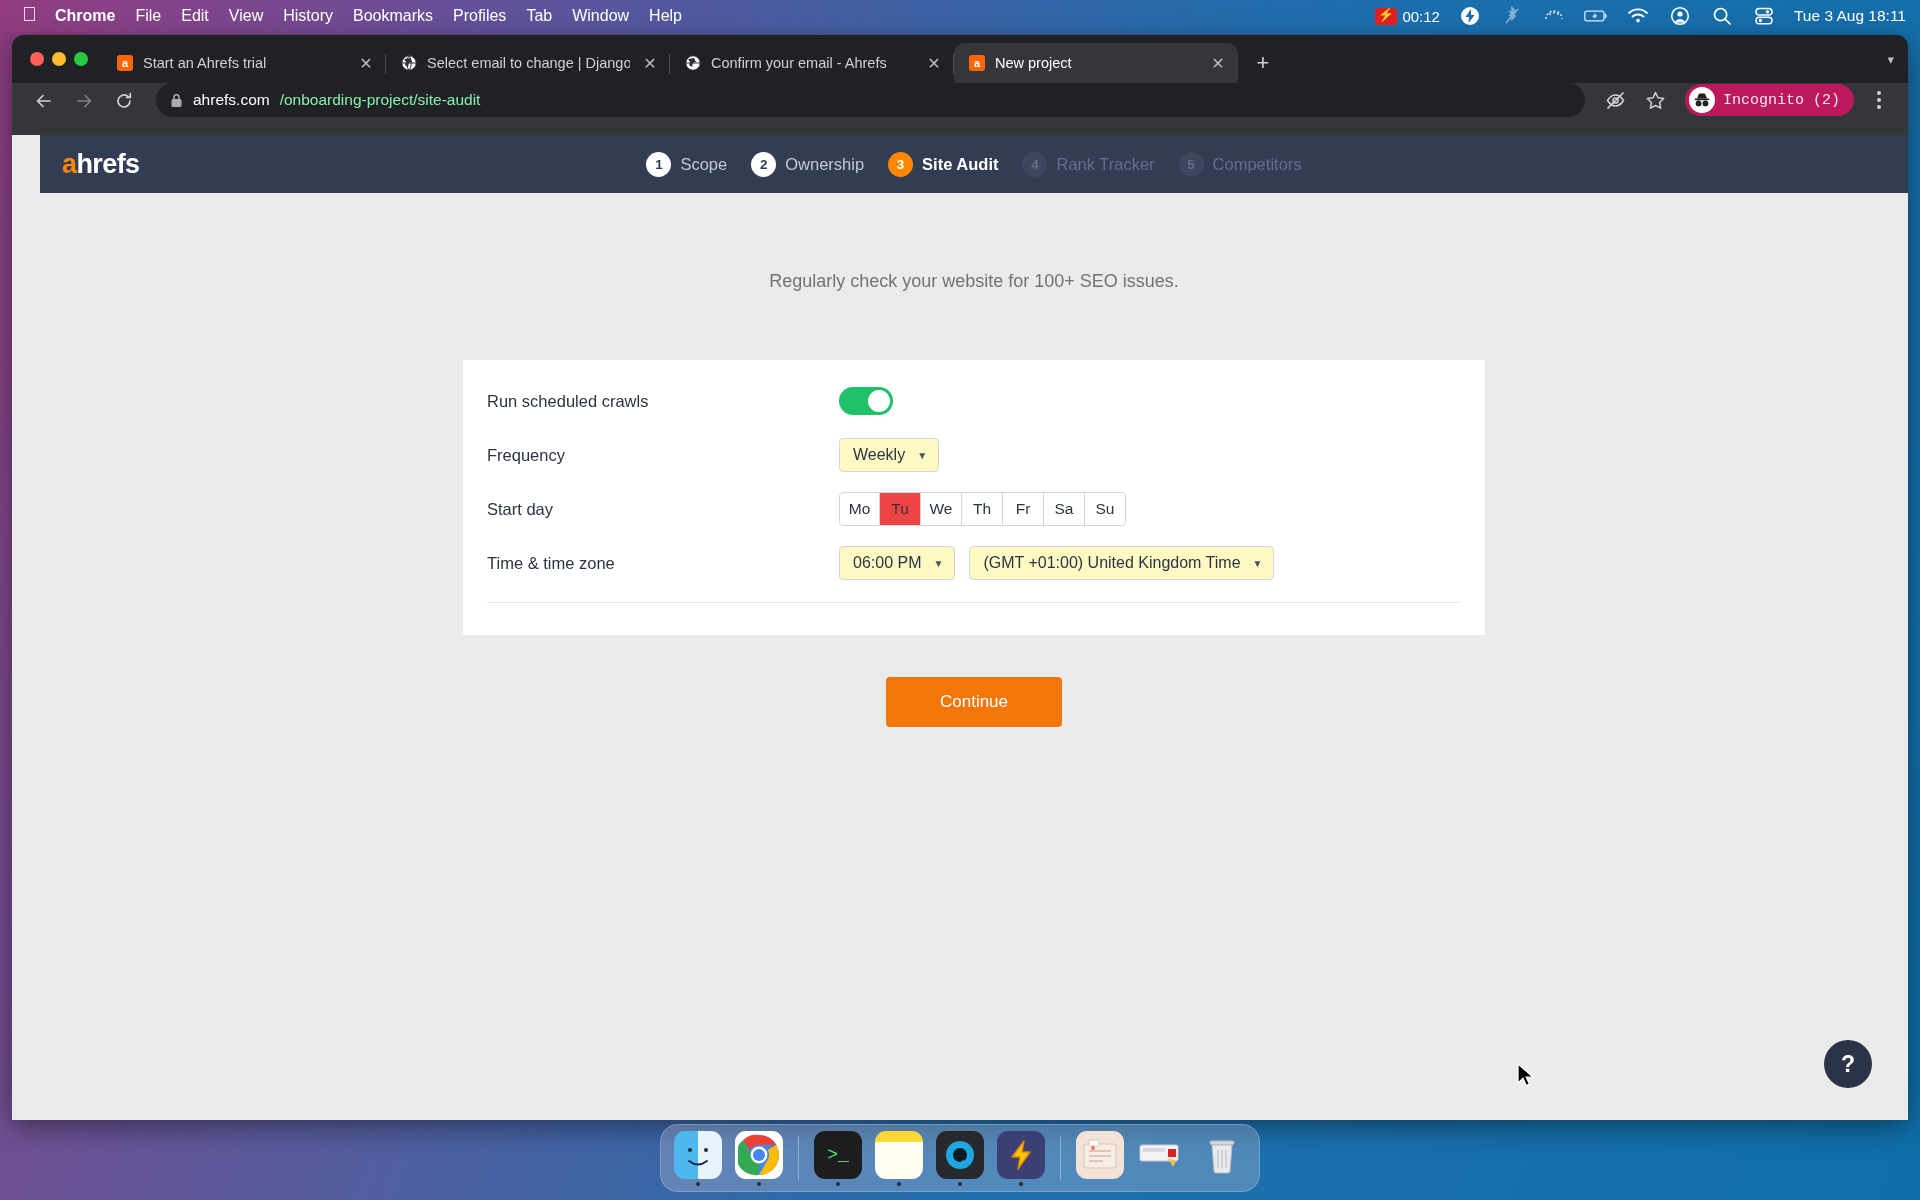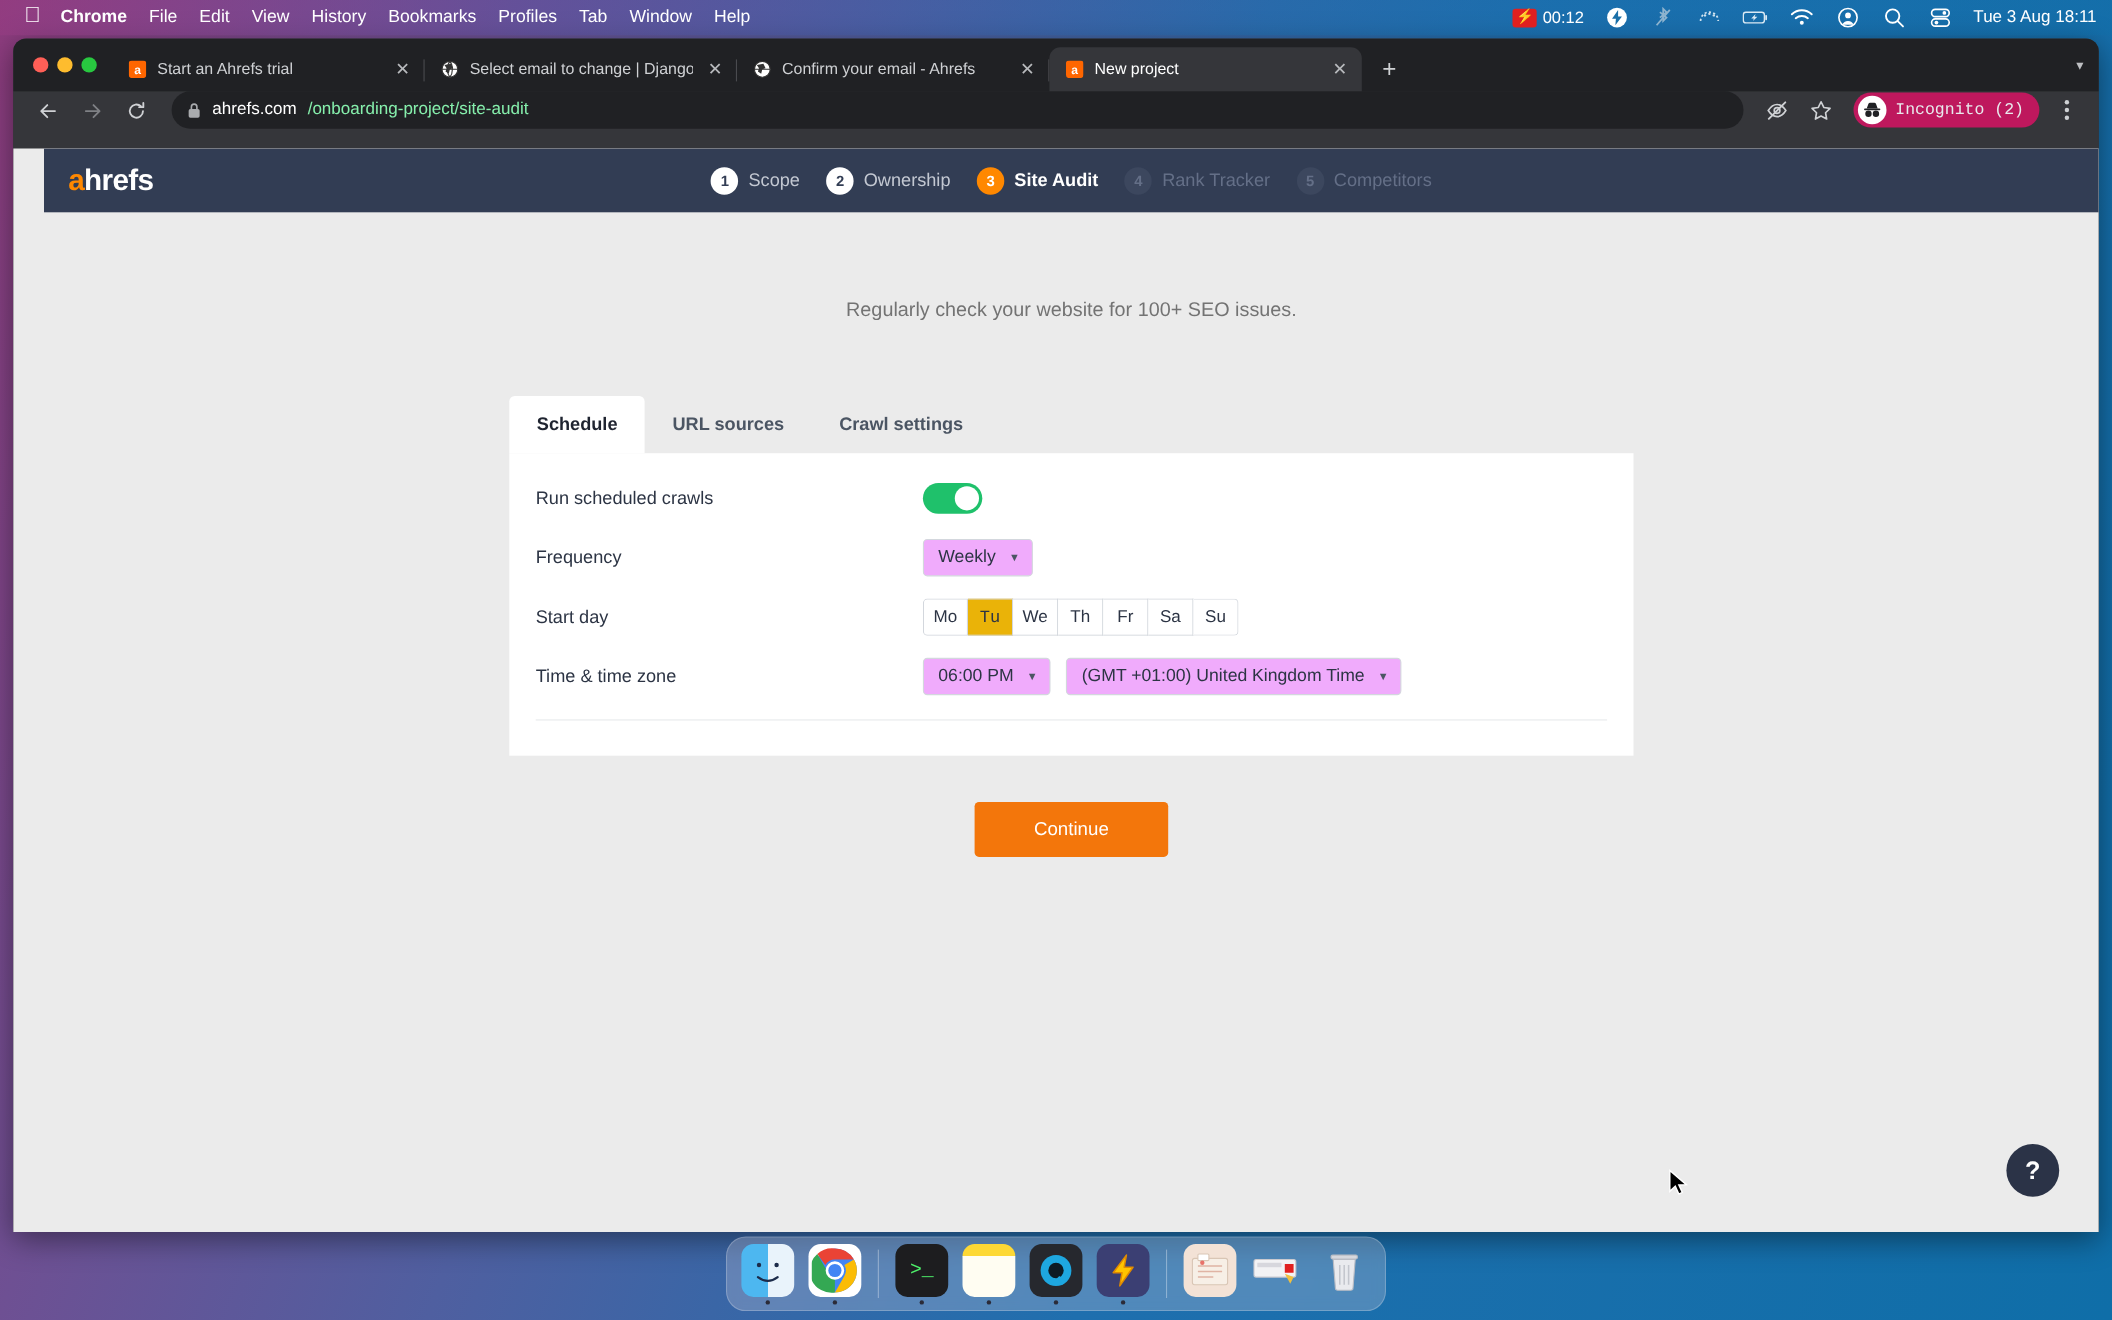--- a/index.html
+++ b/index.html
@@ -168,35 +168,35 @@
 
   .toggle {
     width: 54px; height: 28px; border-radius: 14px; background: #1fc16b; position: relative;
   }
   .toggle .knob {
     position: absolute; top: 3px; right: 3px; width: 22px; height: 22px;
     border-radius: 50%; background: #ffffff;
   }
 
   .select {
-    height: 34px; border: 1px solid #d3d7dd; border-radius: 4px; background: #f0abfc;
+    height: 34px; border: 1px solid #d3d7dd; border-radius: 4px; background: #fef9c3;
     display: inline-flex; align-items: center; gap: 12px; padding: 0 11px 0 13px;
     font-size: 16px; color: #2c3444; text-align: right;
   }
   .select .arrow { font-size: 10px; color: #4b5563; }
 
   .daygroup { display: inline-flex; border-radius: 4px; overflow: hidden; }
   .day {
     width: 41px; height: 34px; display: flex; align-items: center; justify-content: center;
     font-size: 15.5px; color: #2c3444; background: #fff;
     border: 1px solid #d3d7dd; border-left-width: 0;
   }
   .day:first-child { border-left-width: 1px; border-radius: 4px 0 0 4px; }
   .day:last-child { border-radius: 0 4px 4px 0; }
-  .day.selected { background: #eab308; font-family: Liberation Mono, monospace; }
+  .day.selected { background: #ef4444; }
 
   .divider { height: 1px; background: #e7e9ec; margin: 12px 24px 0; }
 
   #continue-wrap { text-align: center; margin-top: 42px; }
   #continue-btn {
     display: inline-block; background: #f3760b; color: #ffffff;
     font-size: 17px; padding: 15px 54px; border-radius: 4px; border: 0;
     font-family: "Liberation Sans", sans-serif;
   }
 
@@ -459,25 +459,20 @@
           <span class="step-label">Competitors</span>
         </div>
       </div>
     </div>
 
     <div id="hero">
       <div id="page-subtitle">Regularly check your website for 100+ SEO issues.</div>
     </div>
 
     <div id="card-wrap">
-      <div id="card-tabs">
-        <div class="ctab active">Schedule</div>
-        <div class="ctab">URL sources</div>
-        <div class="ctab">Crawl settings</div>
-      </div>
 
       <div id="card">
 
         <div class="frow">
           <div class="flabel">Run scheduled crawls</div>
           <div class="fctl">
             <div class="toggle">
                 <span class="knob"></span>
               </div>
           </div>

